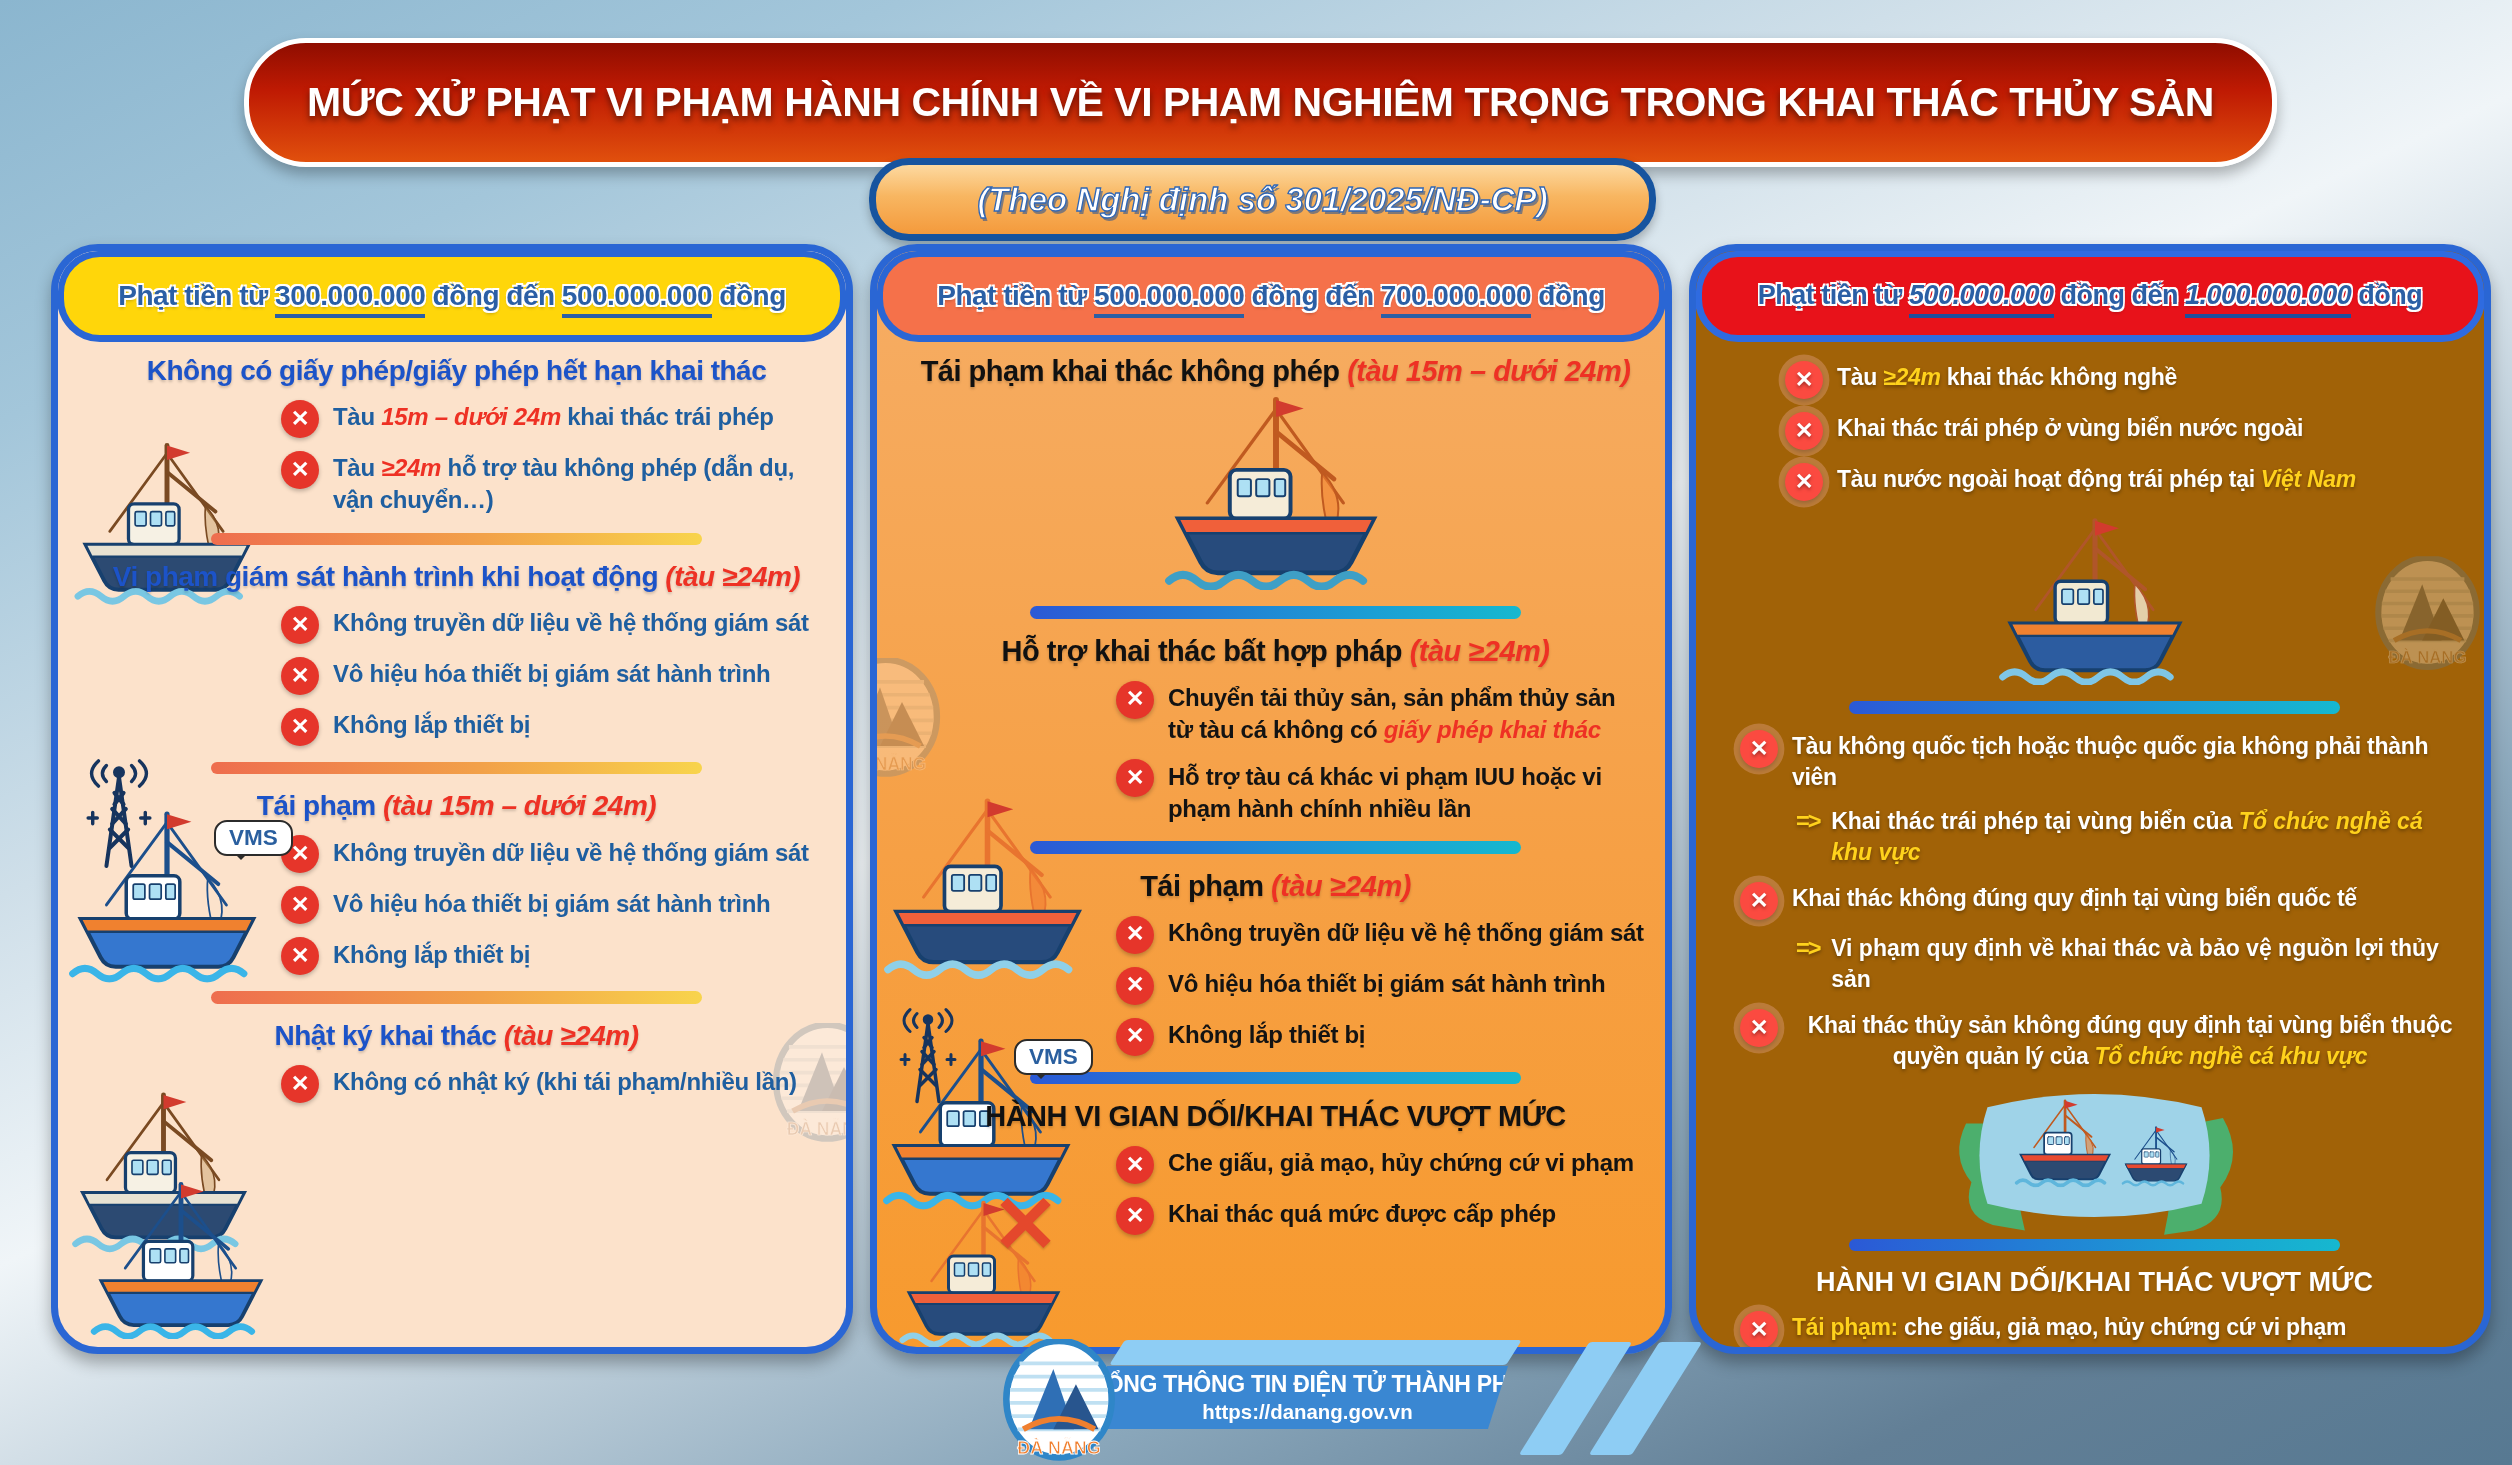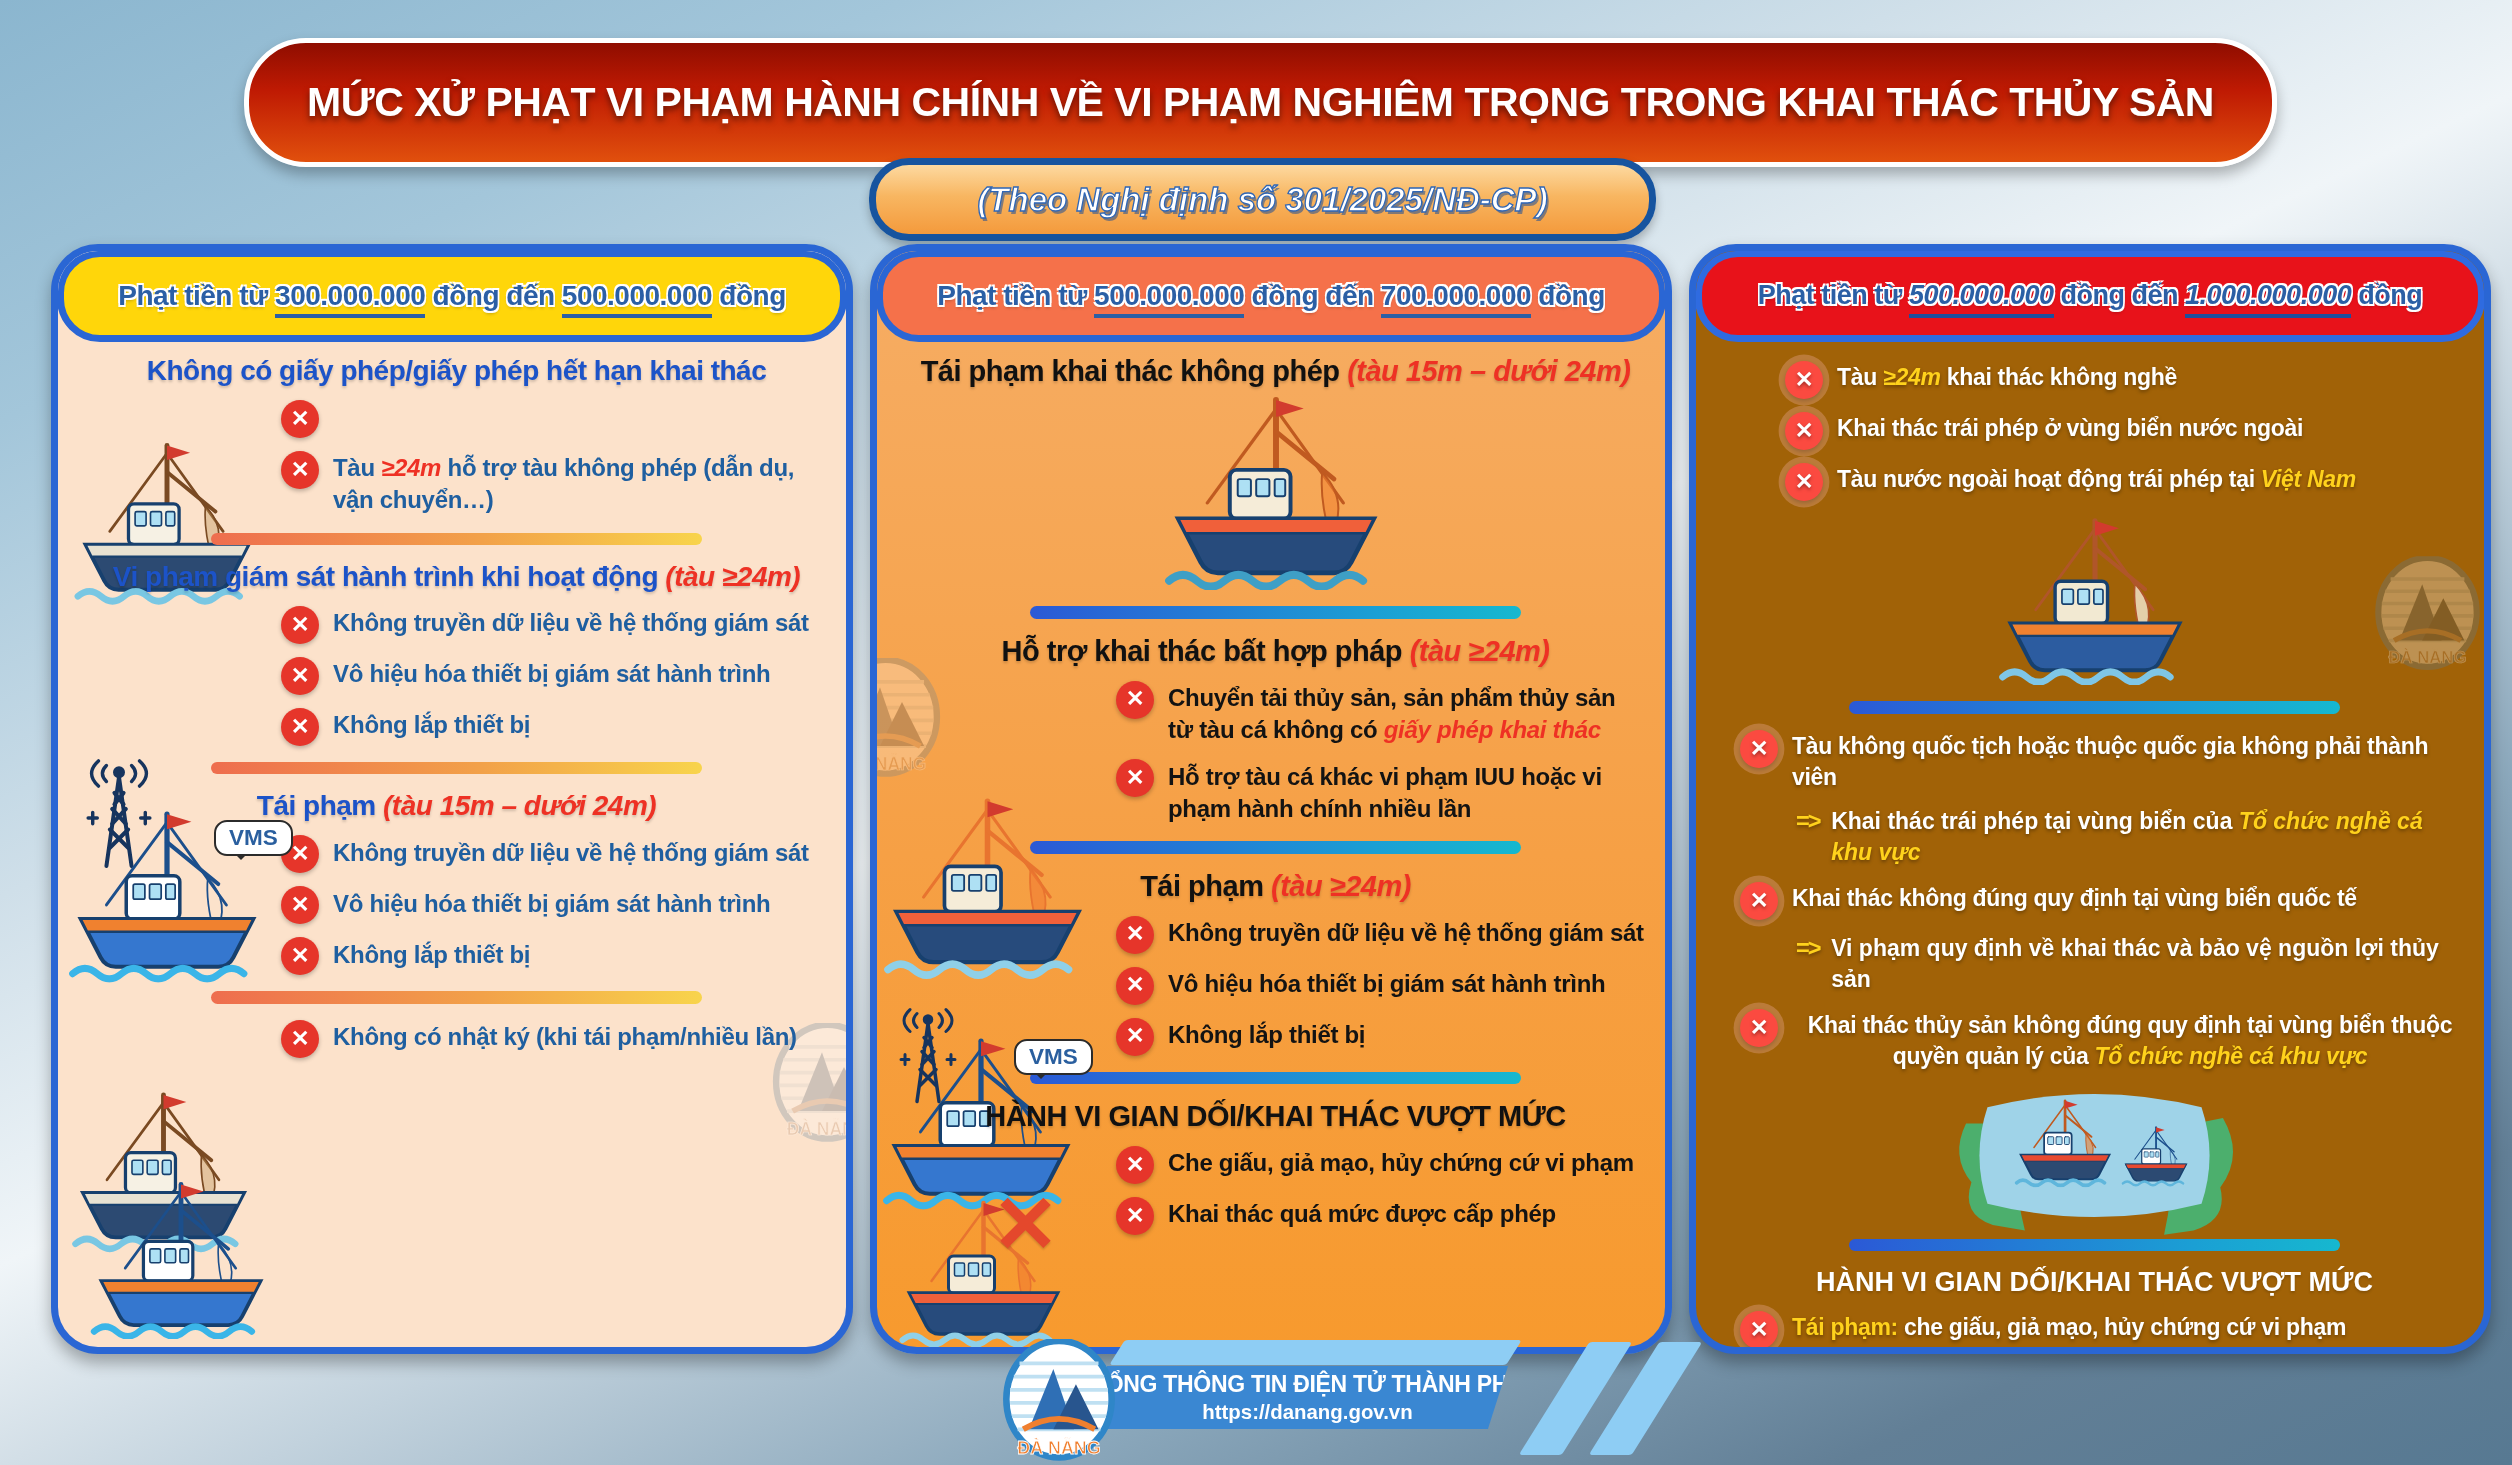--- a/index.html
+++ b/index.html
@@ -182,20 +182,21 @@
       <use href="#boat-sym"></use>
     </svg>
   <svg class="side-art" style="left:21.4px;top:927px;width:204px;height:161px;--hull:#3577cf;--trim:#f0812f;--cabin:#ffffff;--mast:#1c4f8c;--net:rgba(53,119,207,0);--wave:#3ab5e8" viewBox="0 0 380 300" width="204" height="161">
       <use href="#boat-sym"></use>
     </svg>
 
   <div class="col-body">
     <div class="sec-h"><span class="seg">Không có giấy phép/giấy phép hết hạn khai thác</span></div>
     <div class="item">
       <span class="x-icon">✕</span>
+      <span class="txt"><span class="seg">Tàu </span><span class="seg r">15m – dưới 24m</span><span class="seg"> khai thác trái phép</span></span>
     </div>
     <div class="item">
       <span class="x-icon">✕</span>
       <span class="txt"><span class="seg">Tàu </span><span class="seg r">≥24m</span><span class="seg"> hỗ trợ tàu không phép (dẫn dụ, vận chuyển…)</span></span>
     </div>
     <div class="divider div-warm"></div>
 
     <div class="sec-h"><span class="seg">Vi phạm giám sát hành trình khi hoạt động </span><span class="seg r">(tàu ≥24m)</span></div>
     <div class="item">
       <span class="x-icon">✕</span>
@@ -219,20 +220,21 @@
     <div class="item">
       <span class="x-icon">✕</span>
       <span class="txt"><span class="seg">Vô hiệu hóa thiết bị giám sát hành trình</span></span>
     </div>
     <div class="item">
       <span class="x-icon">✕</span>
       <span class="txt"><span class="seg">Không lắp thiết bị</span></span>
     </div>
     <div class="divider div-warm"></div>
 
+    <div class="sec-h"><span class="seg">Nhật ký khai thác </span><span class="seg r">(tàu ≥24m)</span></div>
     <div class="item">
       <span class="x-icon">✕</span>
       <span class="txt"><span class="seg">Không có nhật ký (khi tái phạm/nhiều lần)</span></span>
     </div>
   </div>
 </div>
 
 <div class="abs col col-2">
   <div class="col-head">
     <div class="txt"><span class="seg">Phạt tiền từ </span><span class="seg u">500.000.000</span><span class="seg"> đồng đến </span><span class="seg u">700.000.000</span><span class="seg"> đồng</span></div>

